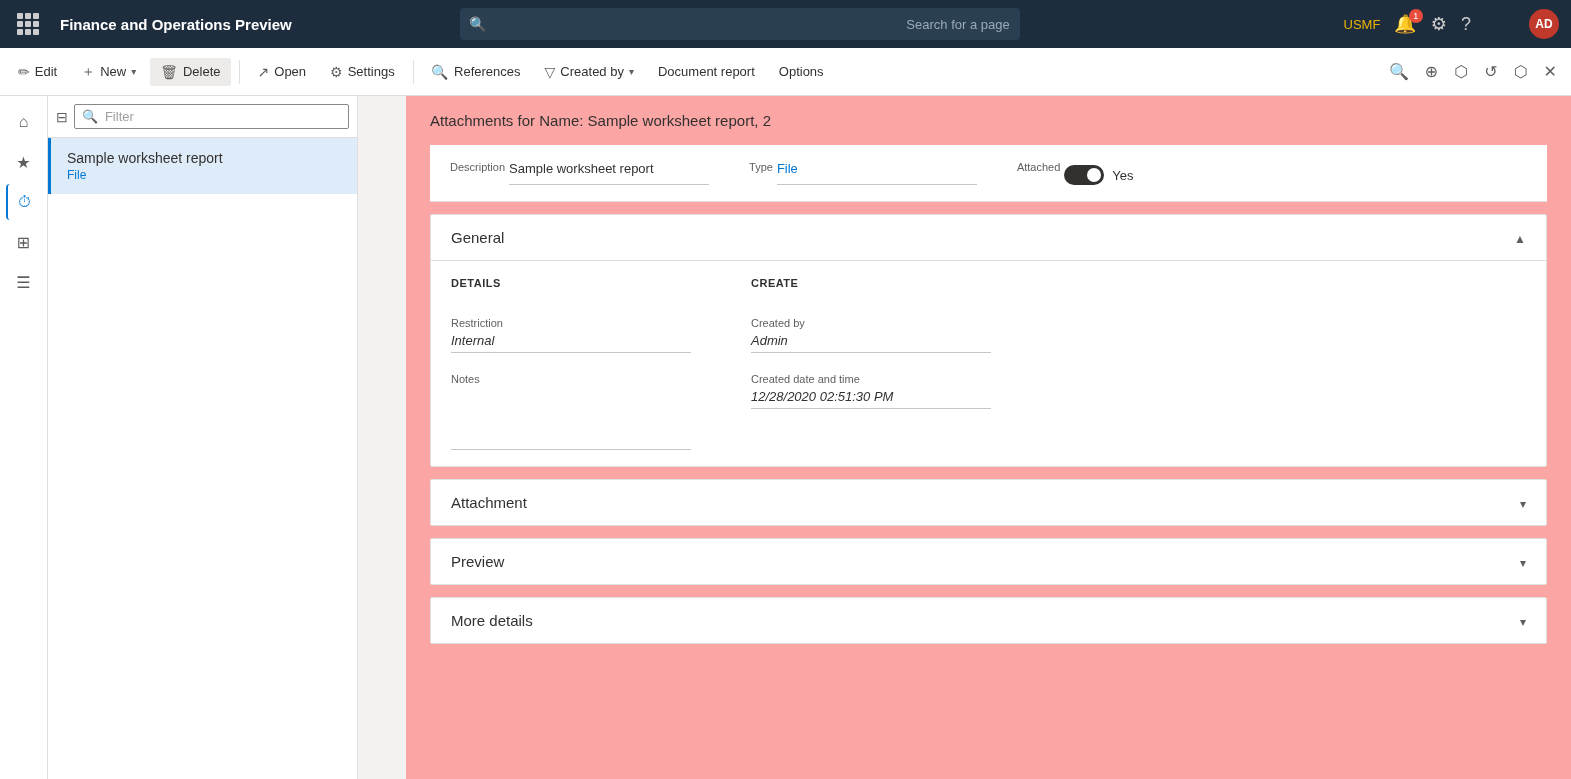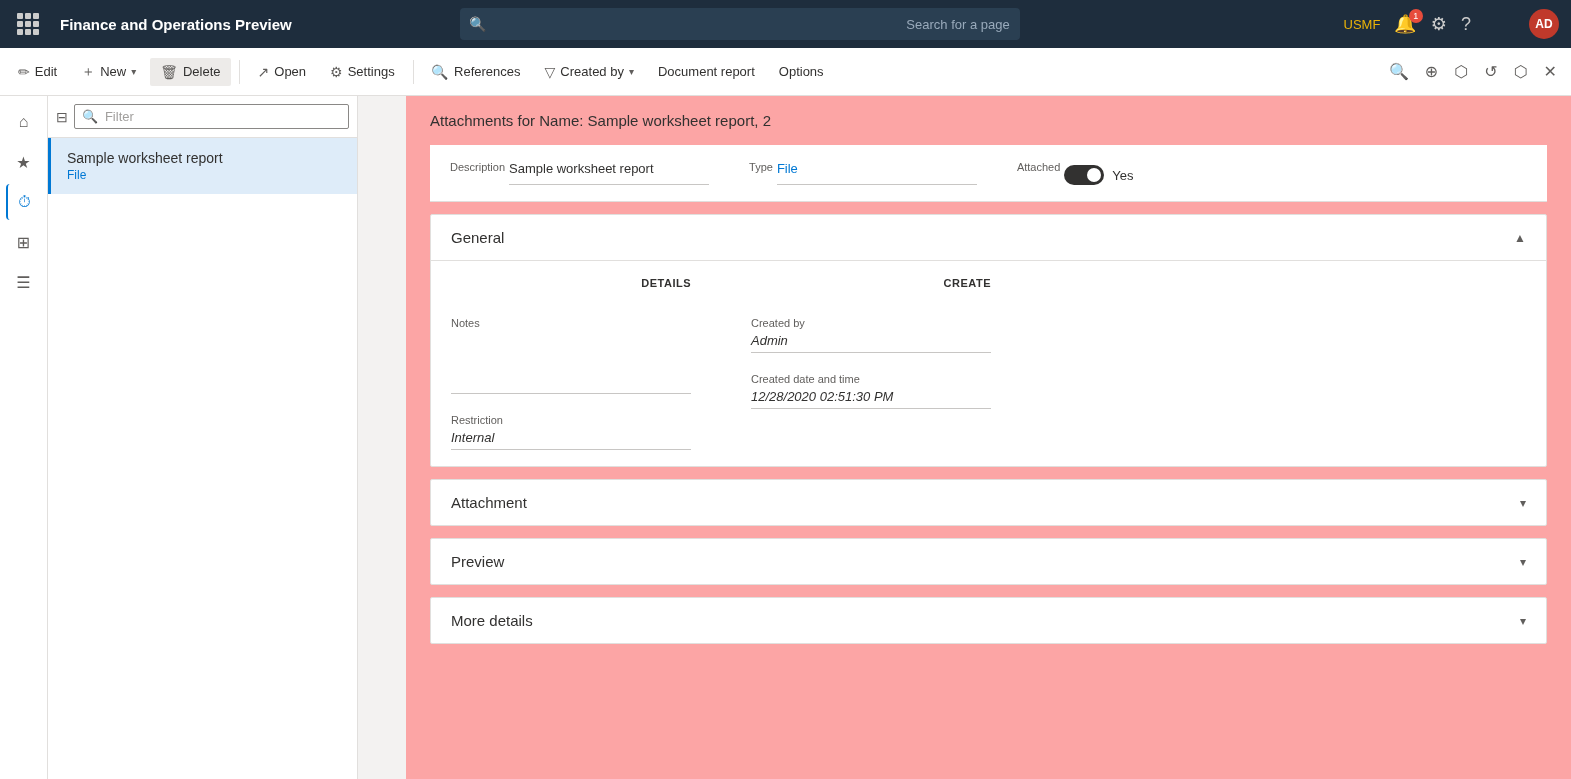--- a/index.html
+++ b/index.html
@@ -216,33 +216,33 @@
 
     
     .section {
       background: #fff;
       margin-top: 12px;
       border: 1px solid #e1dfdd;
       border-radius: 2px;
     }
     .section-header {
       display: flex;
-      align-items: center;
+      align-items: flex-end;
       justify-content: space-between;
       padding: 14px 20px;
       cursor: pointer;
       border-bottom: 1px solid #e1dfdd;
     }
     .section-header.collapsed { border-bottom: none; }
     .section-title { font-size: 15px; color: #323130; font-weight: 500; }
     .section-chevron { font-size: 12px; color: #605e5c; }
     .section-body { padding: 16px 20px; }
     .section-columns { display: flex; gap: 60px; }
     .section-col { display: flex; flex-direction: column; gap: 20px; min-width: 240px; }
-    .col-group-title { font-size: 11px; color: #323130; font-weight: 700; text-transform: uppercase; letter-spacing: 0.5px; margin-bottom: 8px; text-align: right; }
+    .col-group-title { font-size: 11px; color: #323130; font-weight: 700; text-transform: uppercase; letter-spacing: 0.5px; margin-bottom: 8px; }
     .form-field { display: flex; flex-direction: column; gap: 4px; }
     .form-field-label { font-size: 11px; color: #605e5c; }
     .form-field-value {
       font-size: 13px; color: #323130;
       border-bottom: 1px solid #c8c6c4;
       padding-bottom: 4px;
       min-width: 200px;
       font-style: italic;
     }
     .form-field-textarea {
@@ -388,26 +388,26 @@
       <div class="section-header">
         <span class="section-title">General</span>
         <span class="section-chevron">▲</span>
       </div>
       <div class="section-body">
         <div class="section-columns">
 
           <div class="section-col">
             <div class="col-group-title">DETAILS</div>
             <div class="form-field">
+              <span class="form-field-label">Restriction</span>
+              <span class="form-field-value">Internal</span>
+            </div>
+            <div class="form-field">
               <span class="form-field-label">Notes</span>
               <div class="form-field-textarea"></div>
-            </div>
-            <div class="form-field">
-              <span class="form-field-label">Restriction</span>
-              <span class="form-field-value">Internal</span>
             </div>
           </div>
 
           <div class="section-col">
             <div class="col-group-title">CREATE</div>
             <div class="form-field">
               <span class="form-field-label">Created by</span>
               <span class="form-field-value">Admin</span>
             </div>
             <div class="form-field">

